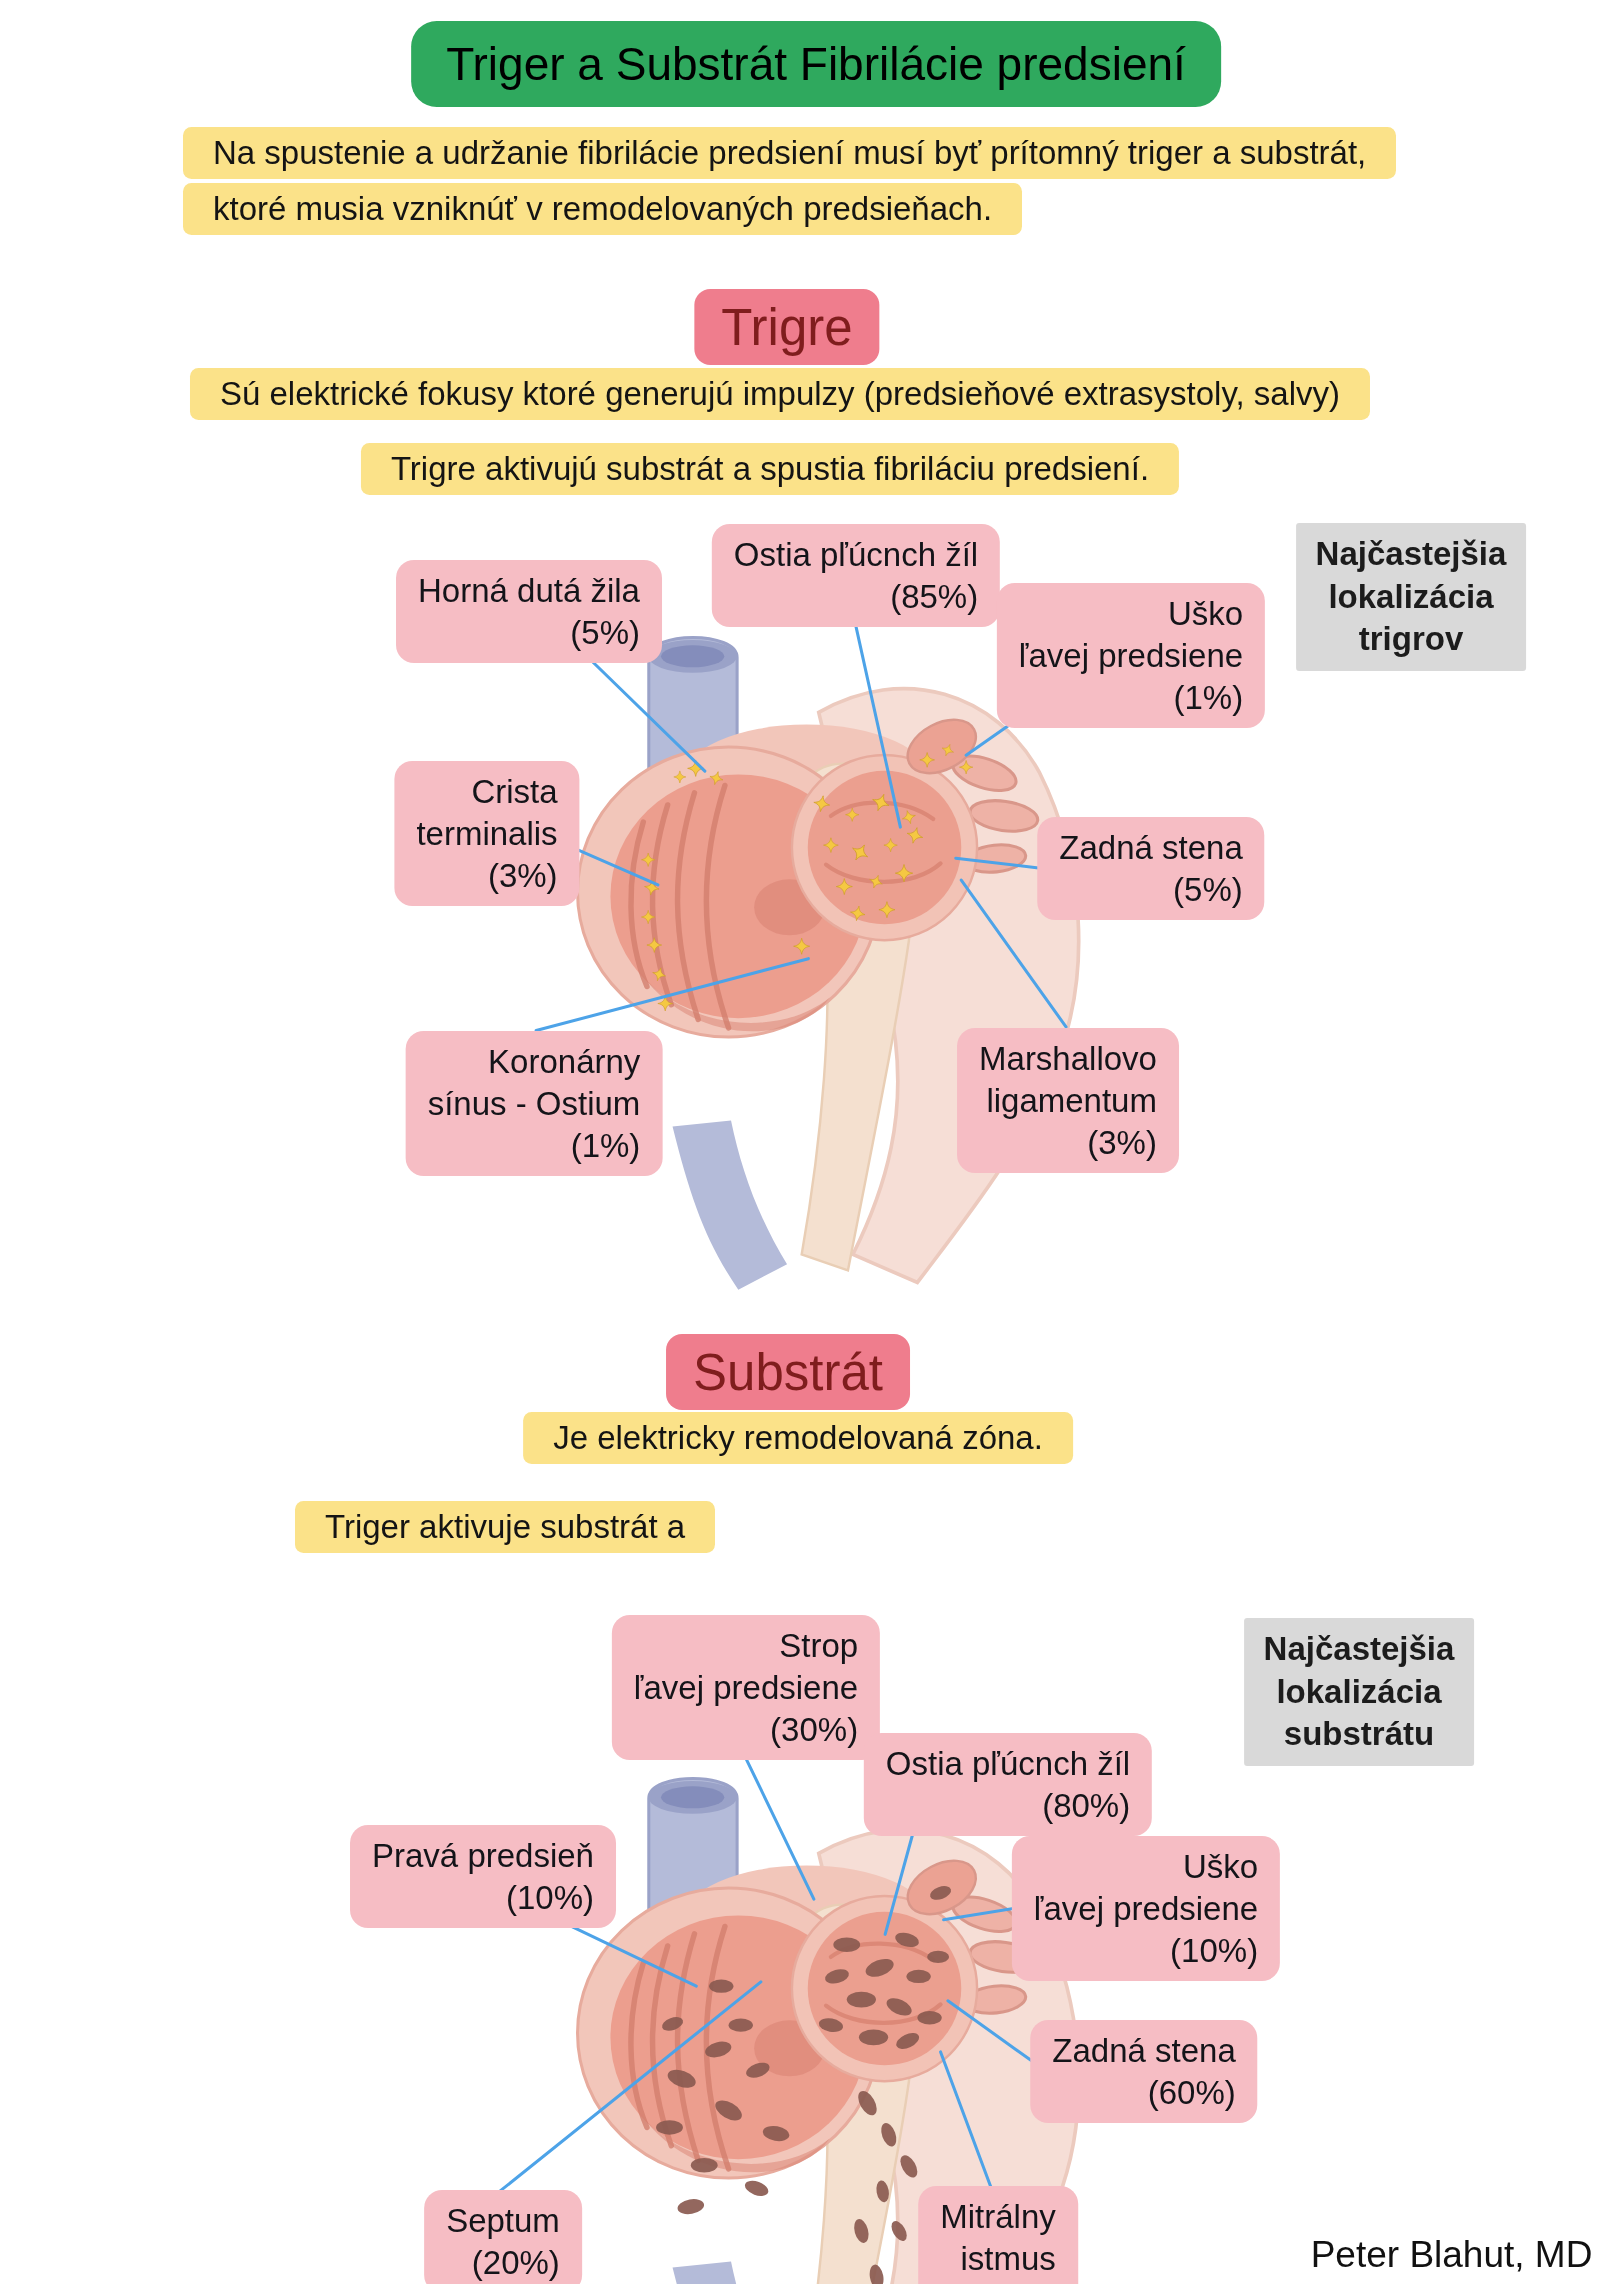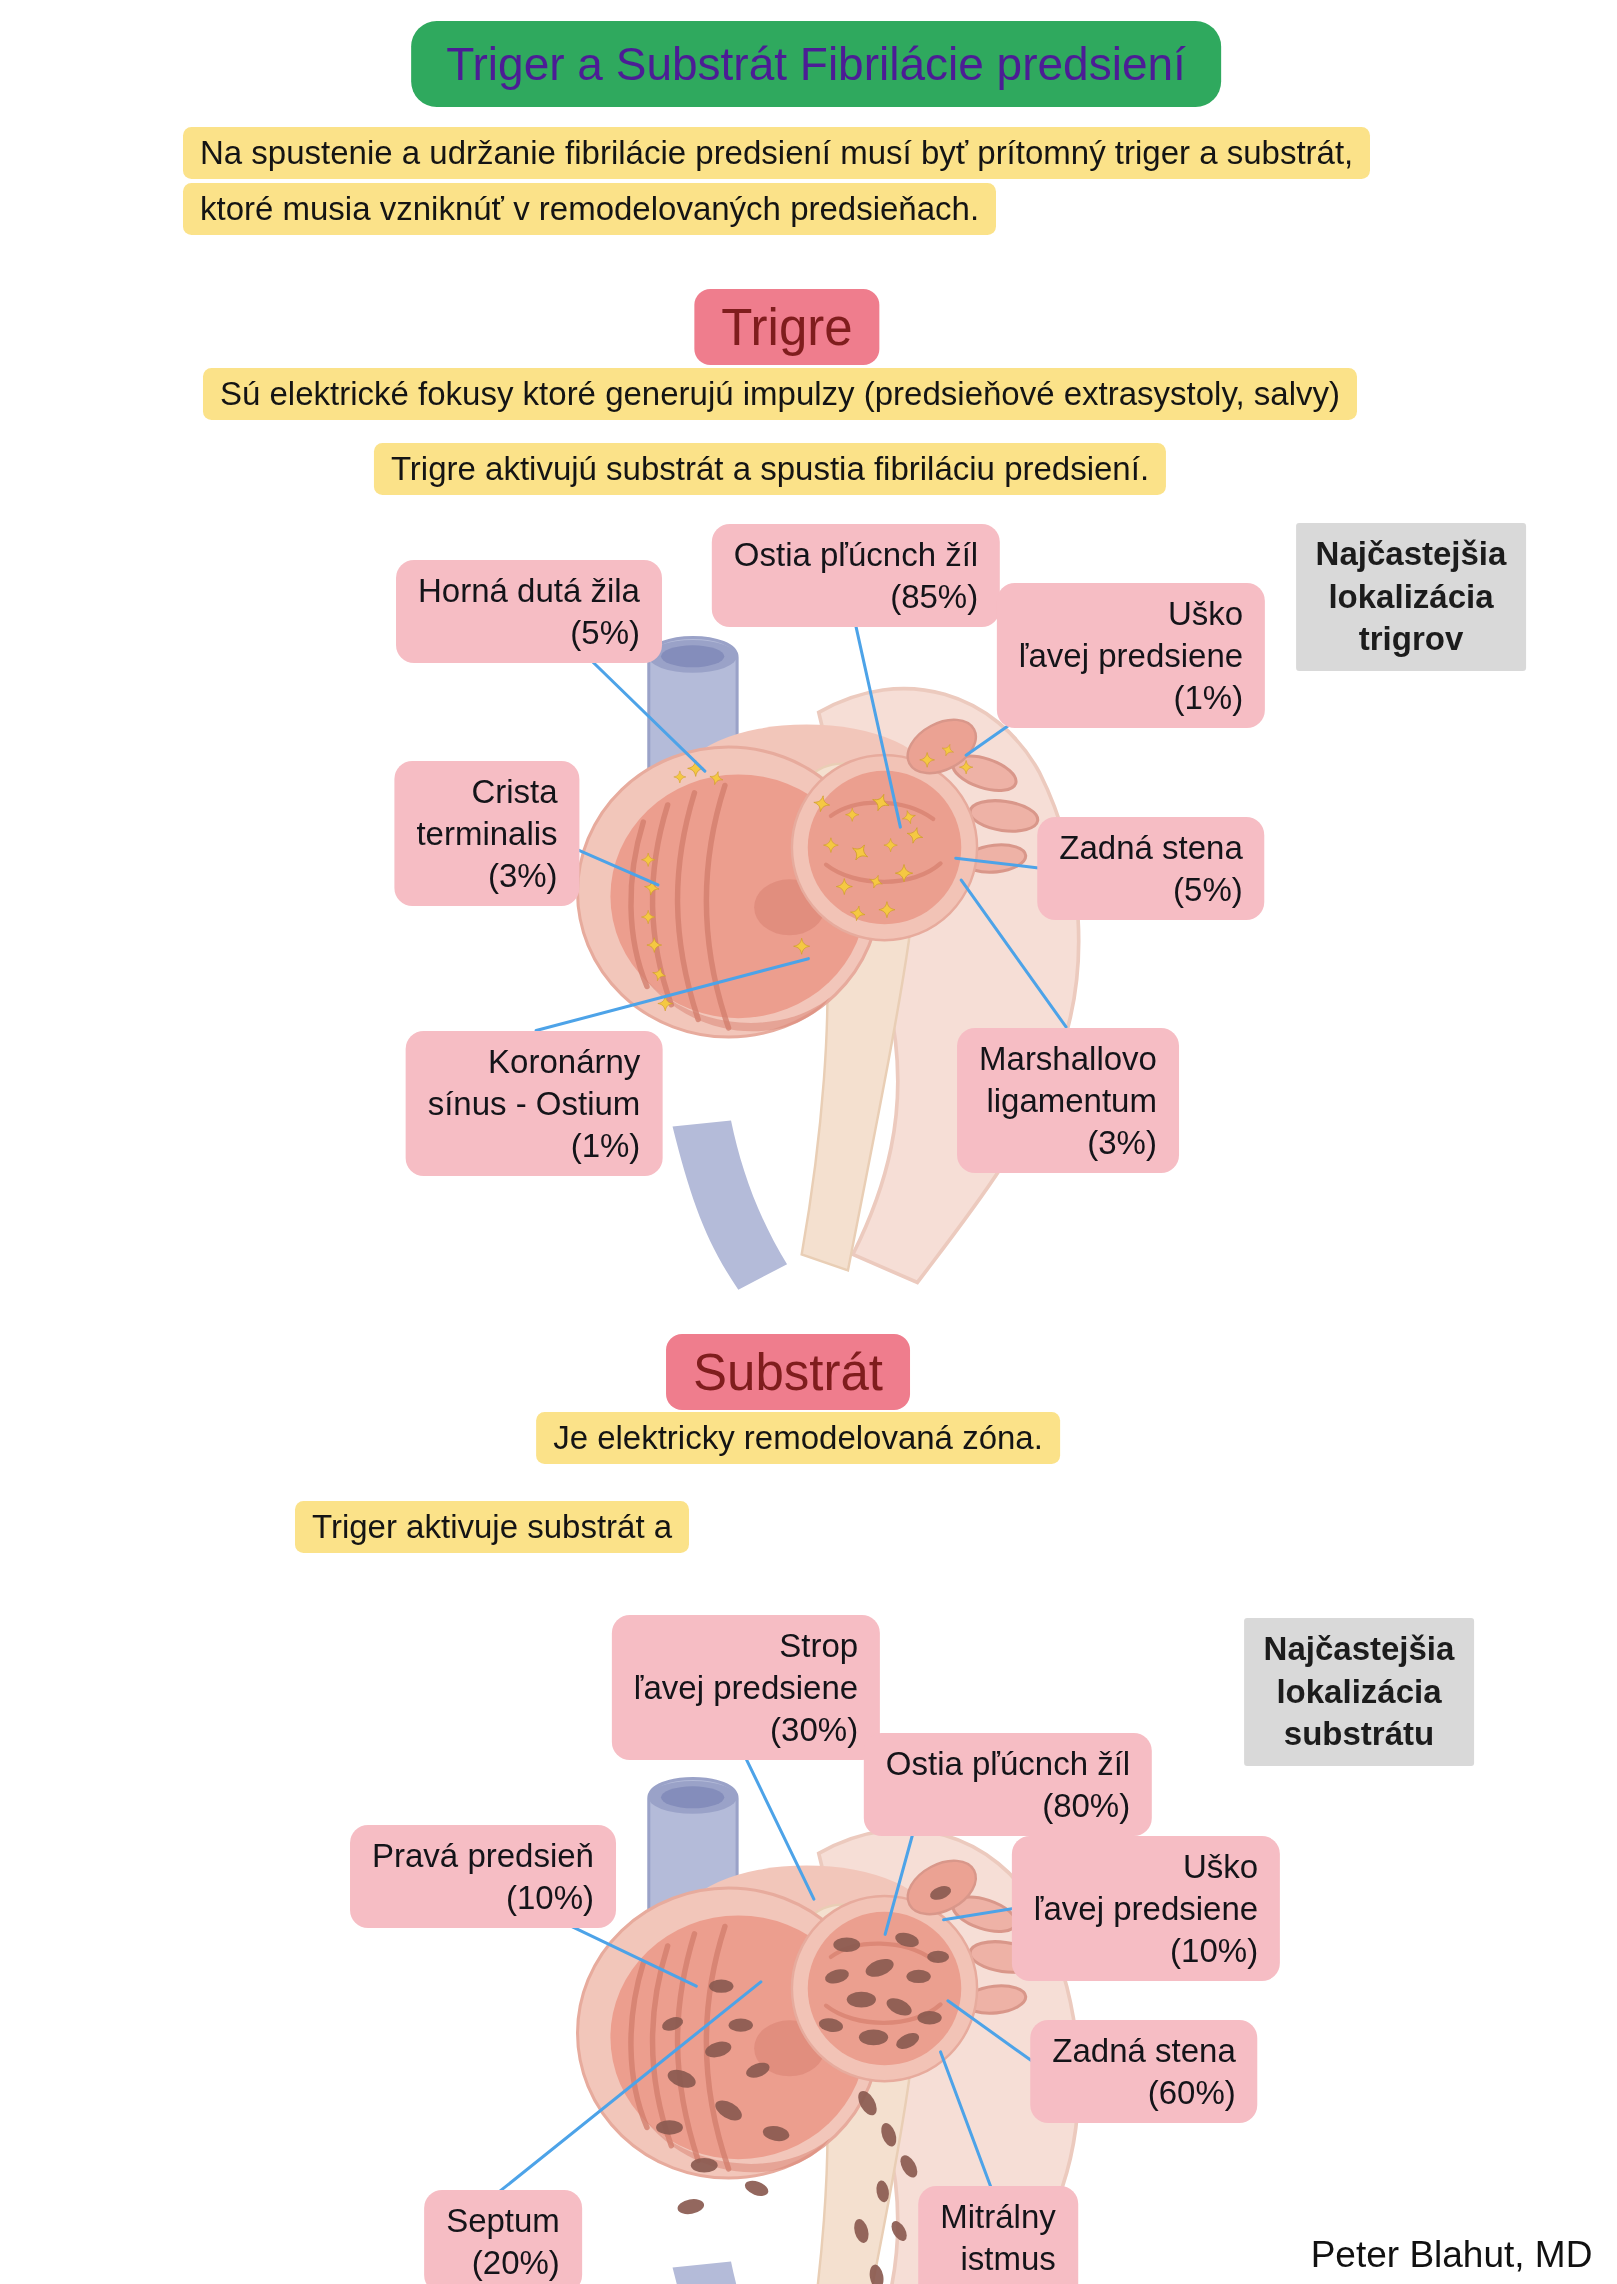--- a/index.html
+++ b/index.html
@@ -5,27 +5,27 @@
   * { margin:0; padding:0; box-sizing:border-box; }
   html,body { background:#ffffff; }
   body {
     width:1618px; height:2284px; position:relative; overflow:hidden;
     font-family:"Liberation Sans", sans-serif; color:#17171d;
   }
   .page { position:absolute; inset:0; }
 
   .title-box {
     position:absolute; left:816px; top:21px; transform:translateX(-50%);
-    background:var(--green); color:#4c1d95; font-size:46px;
+    background:var(--green); color:#000000; font-size:46px;
     padding:16px 35px; border-radius:25.6px; white-space:nowrap; z-index:10;
   }
 
   .chip {
     background:var(--yellow); font-size:33px; line-height:1.2;
-    padding:6px 17px; border-radius:8.5px; display:inline-block;
+    padding:6px 30px; border-radius:8.5px; display:inline-block;
     white-space:nowrap; color:#141414;
   }
   .intro {
     position:absolute; left:183px; top:127px; display:flex;
     flex-direction:column; gap:4.9px; align-items:flex-start; z-index:10;
   }
   .chip-center { position:absolute; transform:translateX(-50%); z-index:10; }
   .chip-stack {
     position:absolute; display:flex; flex-direction:row; gap:4.9px;
     align-items:center; z-index:10;

